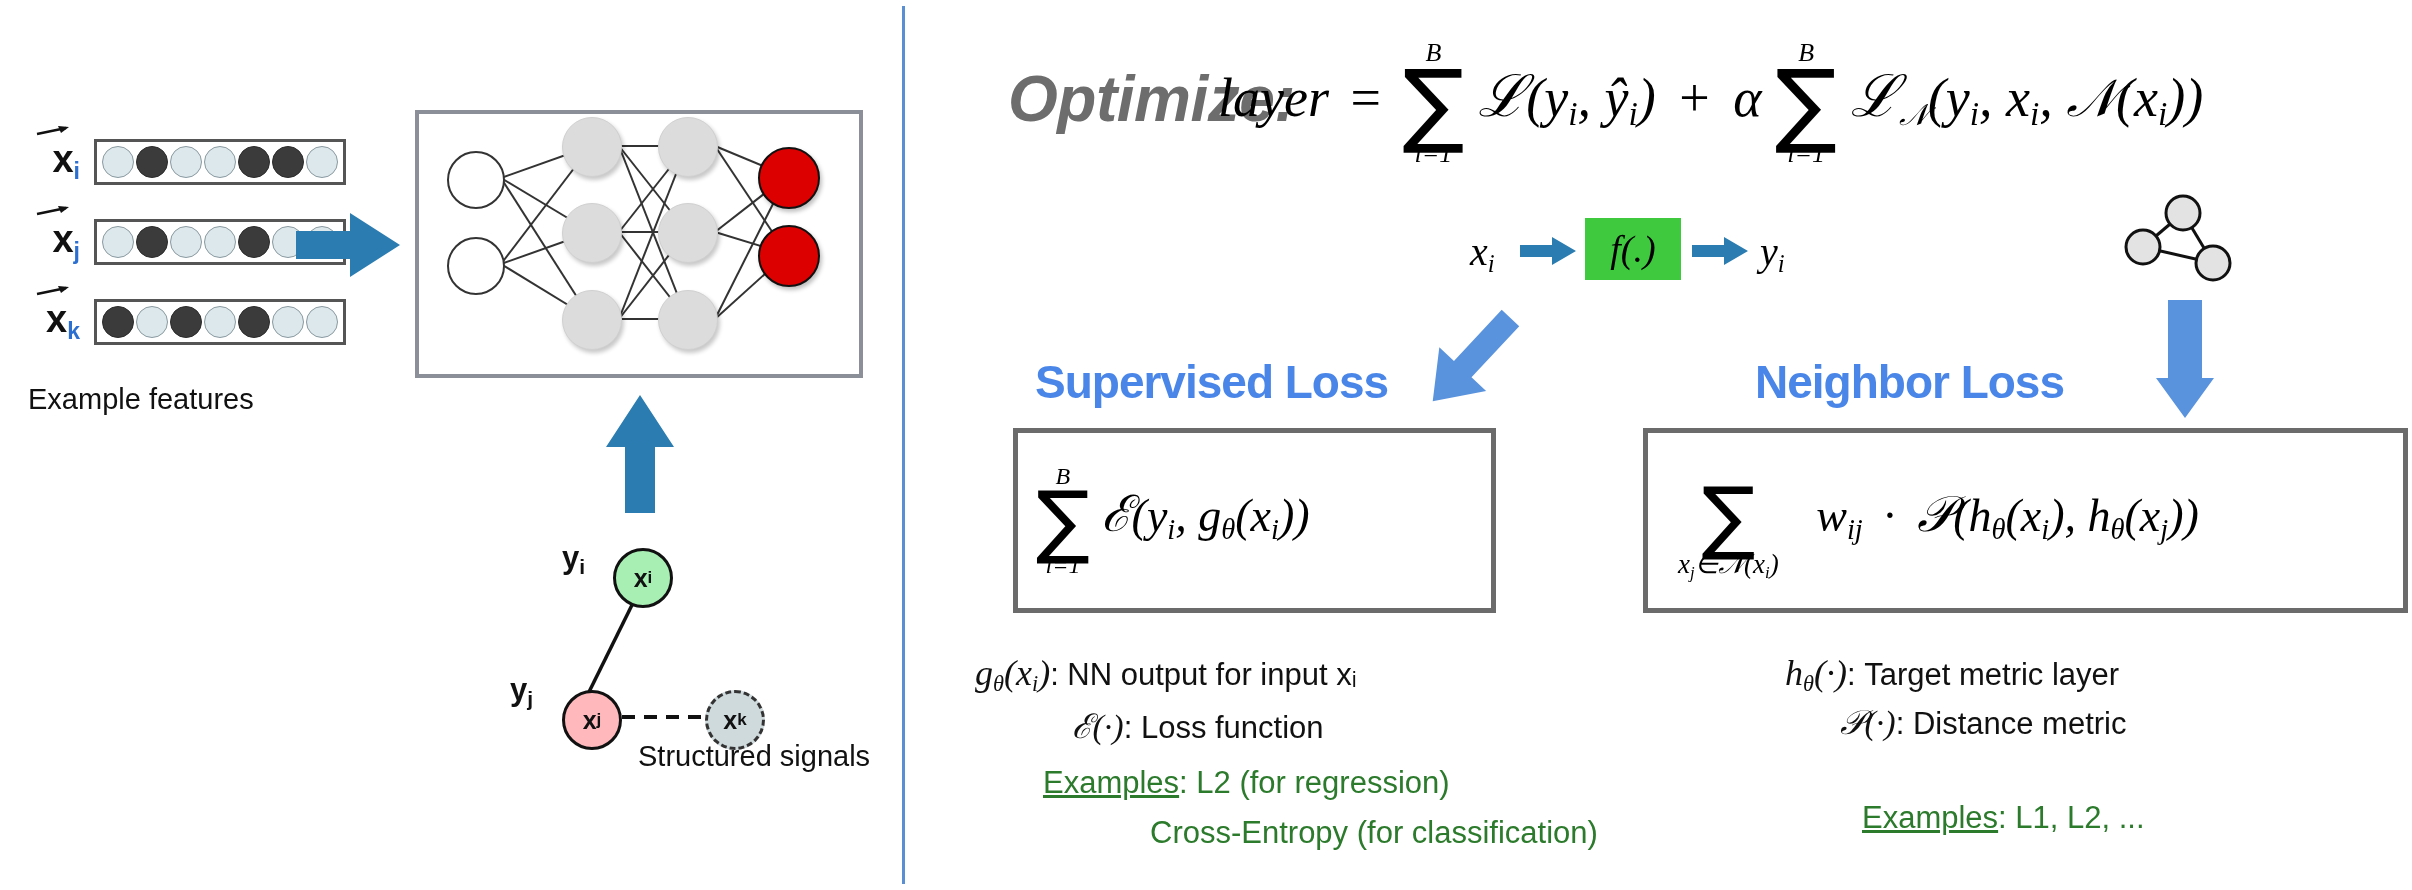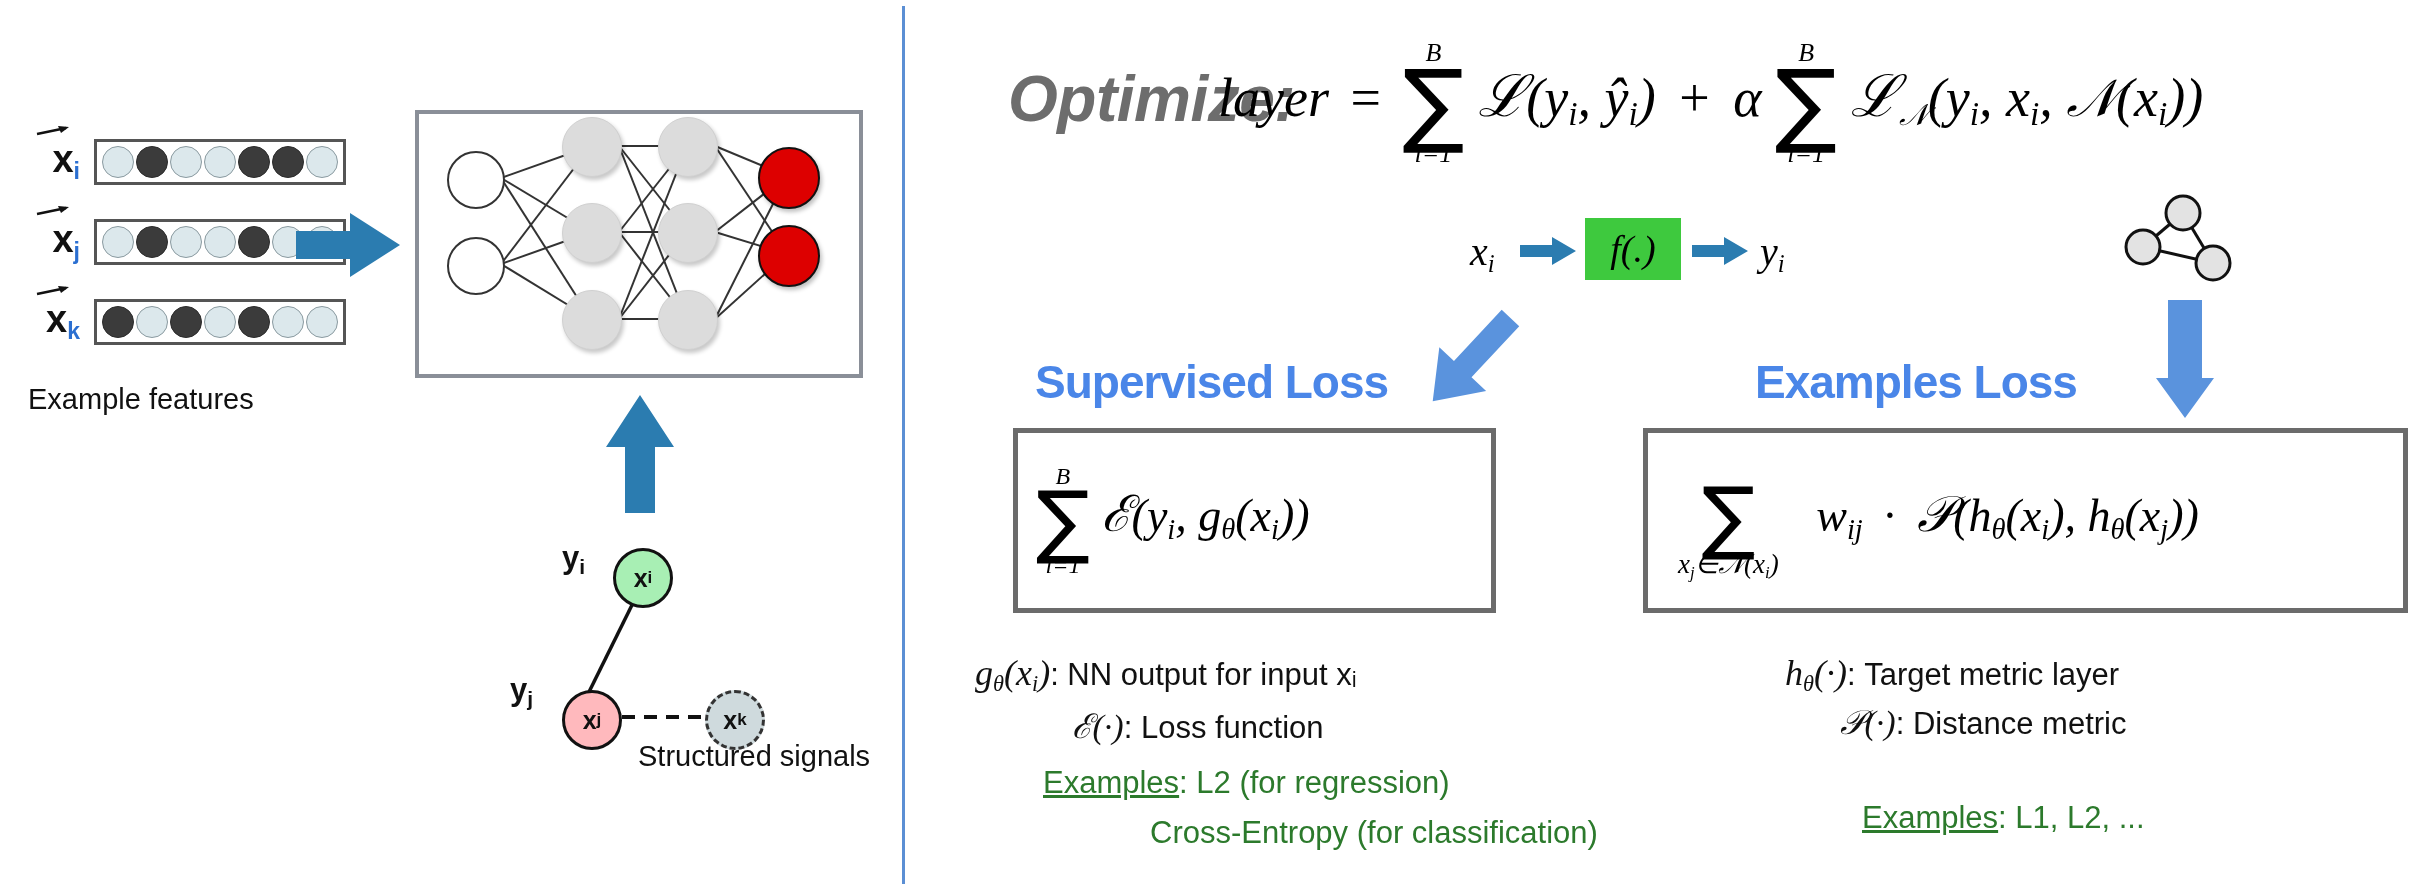--- a/index.html
+++ b/index.html
@@ -278,21 +278,21 @@
 <svg class="abs" style="left:1415px;top:296px;" width="130" height="130">
   <g transform="rotate(133 60 60)">
     <polygon points="8,48 78,48 78,28 122,60 78,92 78,72 8,72" fill="#5a93dd"></polygon>
   </g>
 </svg>
 <svg class="abs" style="left:2155px;top:300px;" width="60" height="120">
   <polygon points="13,0 47,0 47,78 59,78 30,118 1,78 13,78" fill="#5a93dd"></polygon>
 </svg>
 
 <div class="secthead" style="left:1035px;top:355px;">Supervised Loss</div>
-<div class="secthead" style="left:1755px;top:355px;">Examples Loss</div>
+<div class="secthead" style="left:1755px;top:355px;">Neighbor Loss</div>
 
 <div class="fbox" id="sup-box">
   <span class="boxeq">
     <span class="bigsum med">
         <span class="lim">B</span>
         <span class="sig">∑</span>
         <span class="lim">i=1</span>
       </span>
     <span class="cal" style="font-size:50px;">ℰ</span><span class="mi">(y<span class="sub">i</span>,&nbsp;g<span class="sub">θ</span>(x<span class="sub">i</span>))</span>
   </span>

